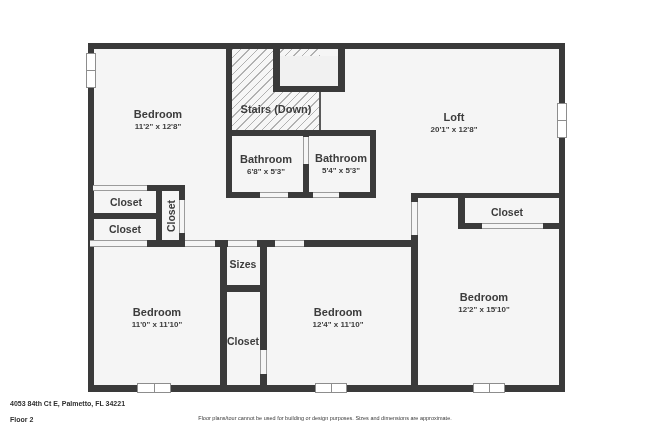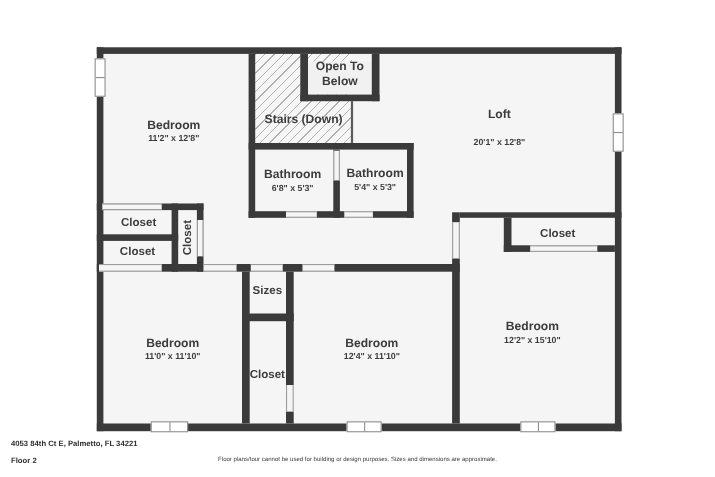--- a/index.html
+++ b/index.html
@@ -94,25 +94,24 @@
   <div class="win" style="left:315px;top:383px;width:32px;height:10px;">
     <span class="bar" style="top:0;bottom:0;left:15px;width:1px;"></span>
   </div>
   <div class="win" style="left:473px;top:383px;width:32px;height:10px;">
     <span class="bar" style="top:0;bottom:0;left:15px;width:1px;"></span>
   </div>
 
   <div class="lbl name" style="left:158px;top:114px;">Bedroom</div>
   <div class="lbl dims" style="left:158px;top:126px;">11'2" x 12'8"</div>
 
-  <div class="lbl wrap2" style="left:309px;top:68px;">Open To Below</div>
 
   <div class="lbl name" style="left:276px;top:109px;">Stairs (Down)</div>
 
-  <div class="lbl name" style="left:454px;top:104px;">Loft</div>
+  <div class="lbl name" style="left:454px;top:117px;">Loft</div>
   <div class="lbl dims" style="left:454px;top:129px;">20'1" x 12'8"</div>
 
   <div class="lbl name" style="left:266px;top:159px;">Bathroom</div>
   <div class="lbl dims" style="left:266px;top:171px;">6'8" x 5'3"</div>
 
   <div class="lbl name" style="left:341px;top:158px;">Bathroom</div>
   <div class="lbl dims" style="left:341px;top:170px;">5'4" x 5'3"</div>
 
   <div class="lbl small" style="left:126px;top:202px;">Closet</div>
   <div class="lbl small" style="left:125px;top:229px;">Closet</div>

